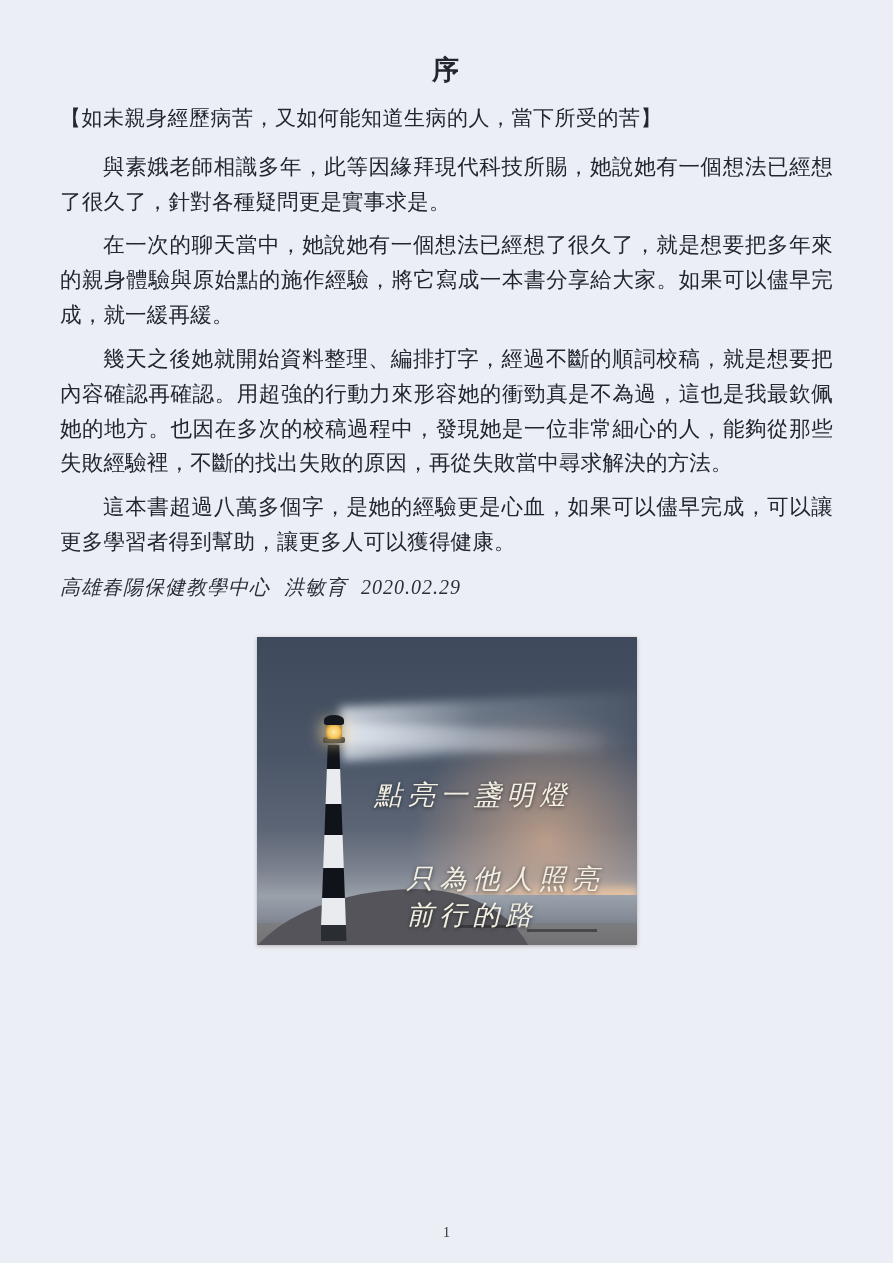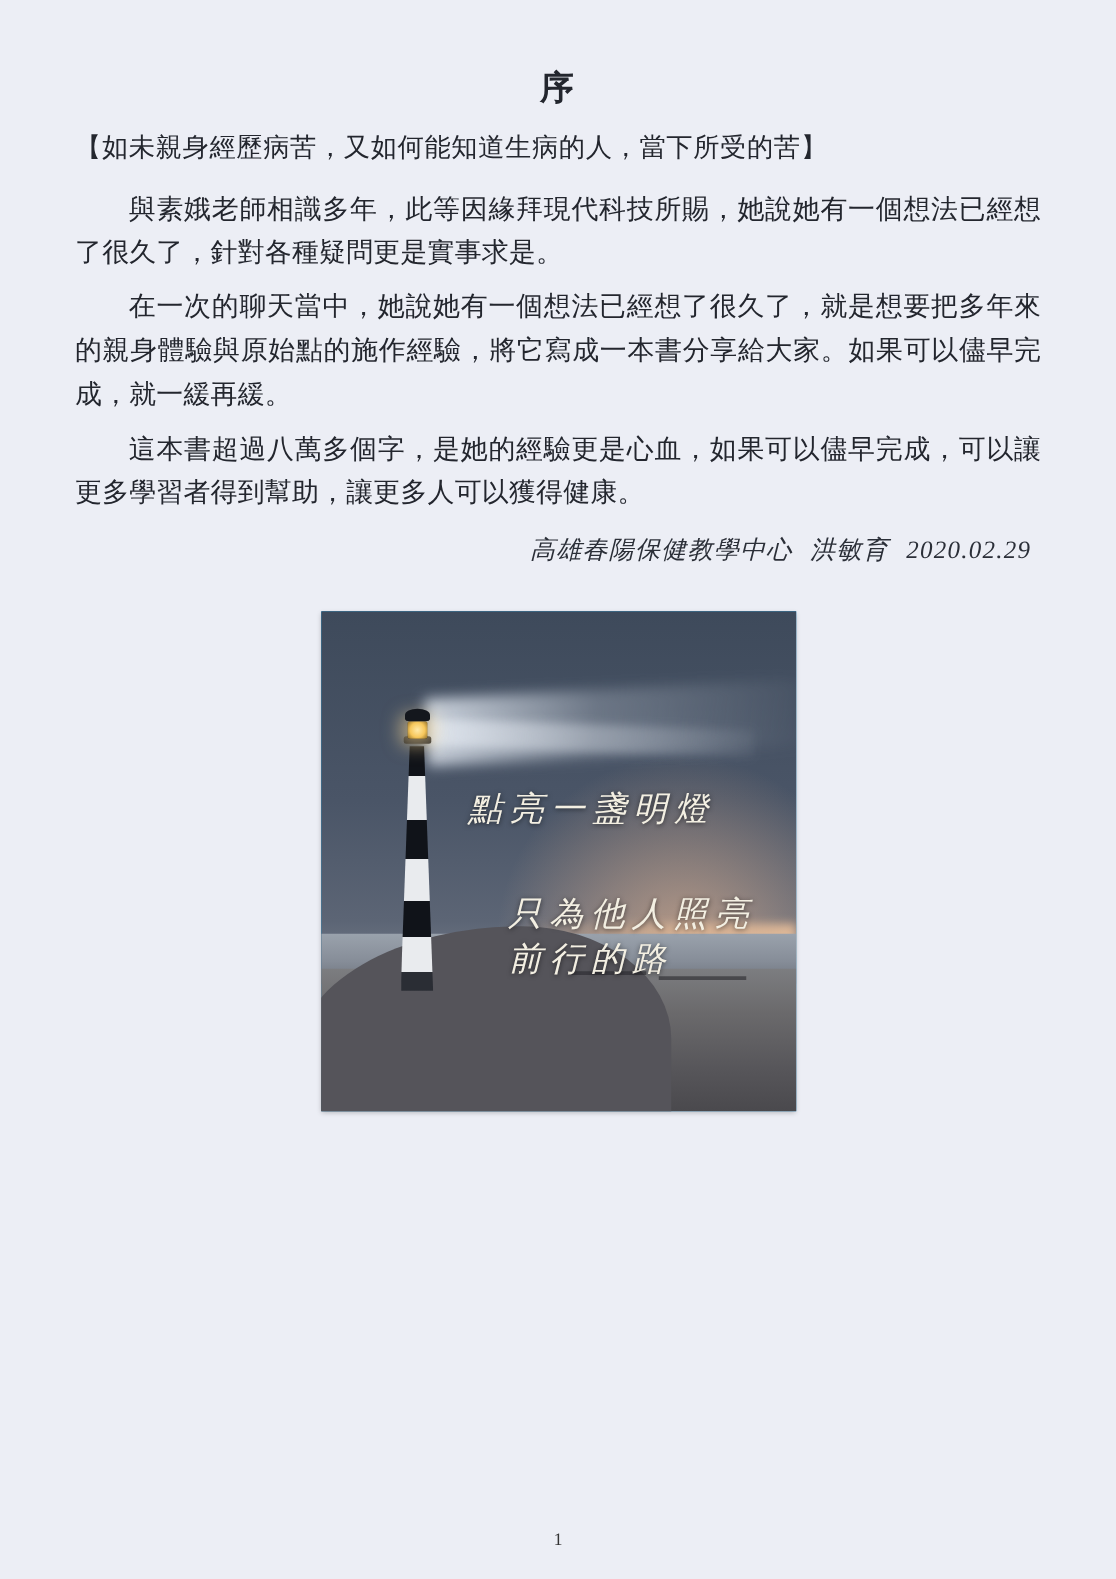--- a/index.html
+++ b/index.html
@@ -40,42 +40,41 @@
     font-size: 21.5px;
     line-height: 1.62;
     text-align: justify;
     text-justify: inter-character;
     margin: 0 0 9px 0;
     text-indent: 2em;
     letter-spacing: 0.2px;
   }
   .signature {
     margin-top: 14px;
-    text-align: right;
     font-size: 20px;
     font-style: italic;
     letter-spacing: 1px;
     padding-right: 8px;
     color: #2b2f38;
   }
   .sig-date {
     font-style: italic;
     margin-left: 8px;
   }
   .figure-wrap {
     margin-top: 36px;
     display: flex;
     justify-content: center;
   }
   .photo {
     position: relative;
     width: 380px;
-    height: 400px;
+    height: 308px;
     overflow: hidden;
-    background: #0369a1;
+    background: #ec4899;
     box-shadow: 0 1px 4px rgba(0,0,0,0.25);
   }
   
   .sky {
     position: absolute;
     inset: 0;
     background:
       radial-gradient(circle at 76% 66%, rgba(255,196,150,0.55) 0%, rgba(255,196,150,0.0) 38%),
       linear-gradient(to bottom, #3e4a5b 0%, #4a5567 38%, #5c6575 62%, #7d8390 76%, #9aa0a8 84%, #6e737b 100%);
   }
@@ -232,20 +231,21 @@
 <body>
 
 <div class="page">
 
   <h1 class="doc-title">序</h1>
 
   <div class="subtitle">【如未親身經歷病苦，又如何能知道生病的人，當下所受的苦】</div>
 
   <p class="para">與素娥老師相識多年，此等因緣拜現代科技所賜，她說她有一個想法已經想了很久了，針對各種疑問更是實事求是。</p>
   <p class="para">在一次的聊天當中，她說她有一個想法已經想了很久了，就是想要把多年來的親身體驗與原始點的施作經驗，將它寫成一本書分享給大家。如果可以儘早完成，就一緩再緩。</p>
+  <p class="para">幾天之後她就開始資料整理、編排打字，經過不斷的順詞校稿，就是想要把內容確認再確認。用超強的行動力來形容她的衝勁真是不為過，這也是我最欽佩她的地方。也因在多次的校稿過程中，發現她是一位非常細心的人，能夠從那些失敗經驗裡，不斷的找出失敗的原因，再從失敗當中尋求解決的方法。</p>
   <p class="para">這本書超過八萬多個字，是她的經驗更是心血，如果可以儘早完成，可以讓更多學習者得到幫助，讓更多人可以獲得健康。</p>
 
   <div class="signature">
     <span>高雄春陽保健教學中心</span>
     <span class="sig-date">洪敏育</span>
     <span class="sig-date">2020.02.29</span>
   </div>
 
   <div class="figure-wrap">
     <div class="photo">

